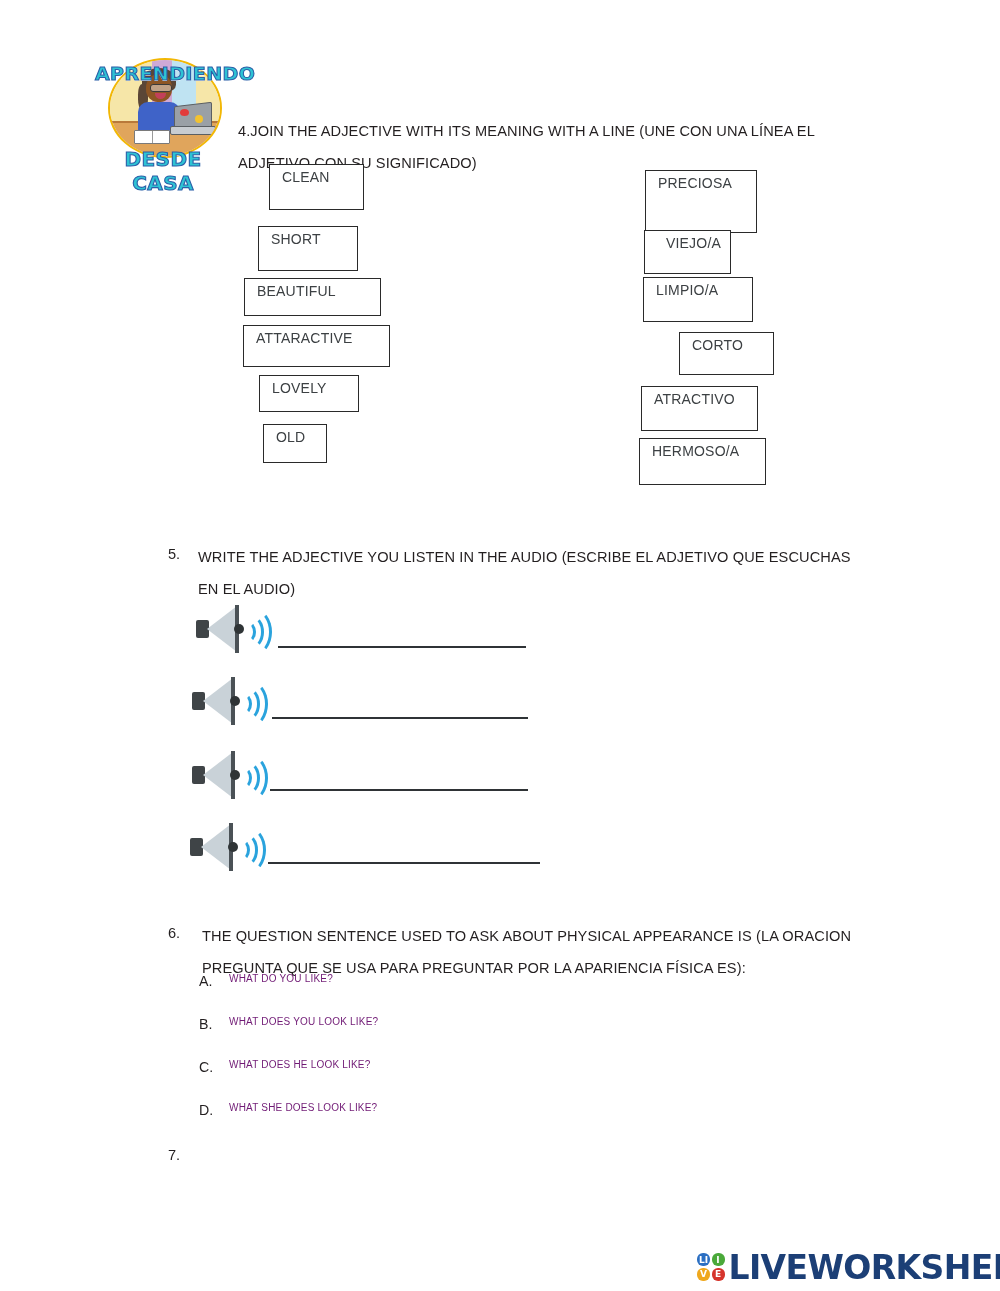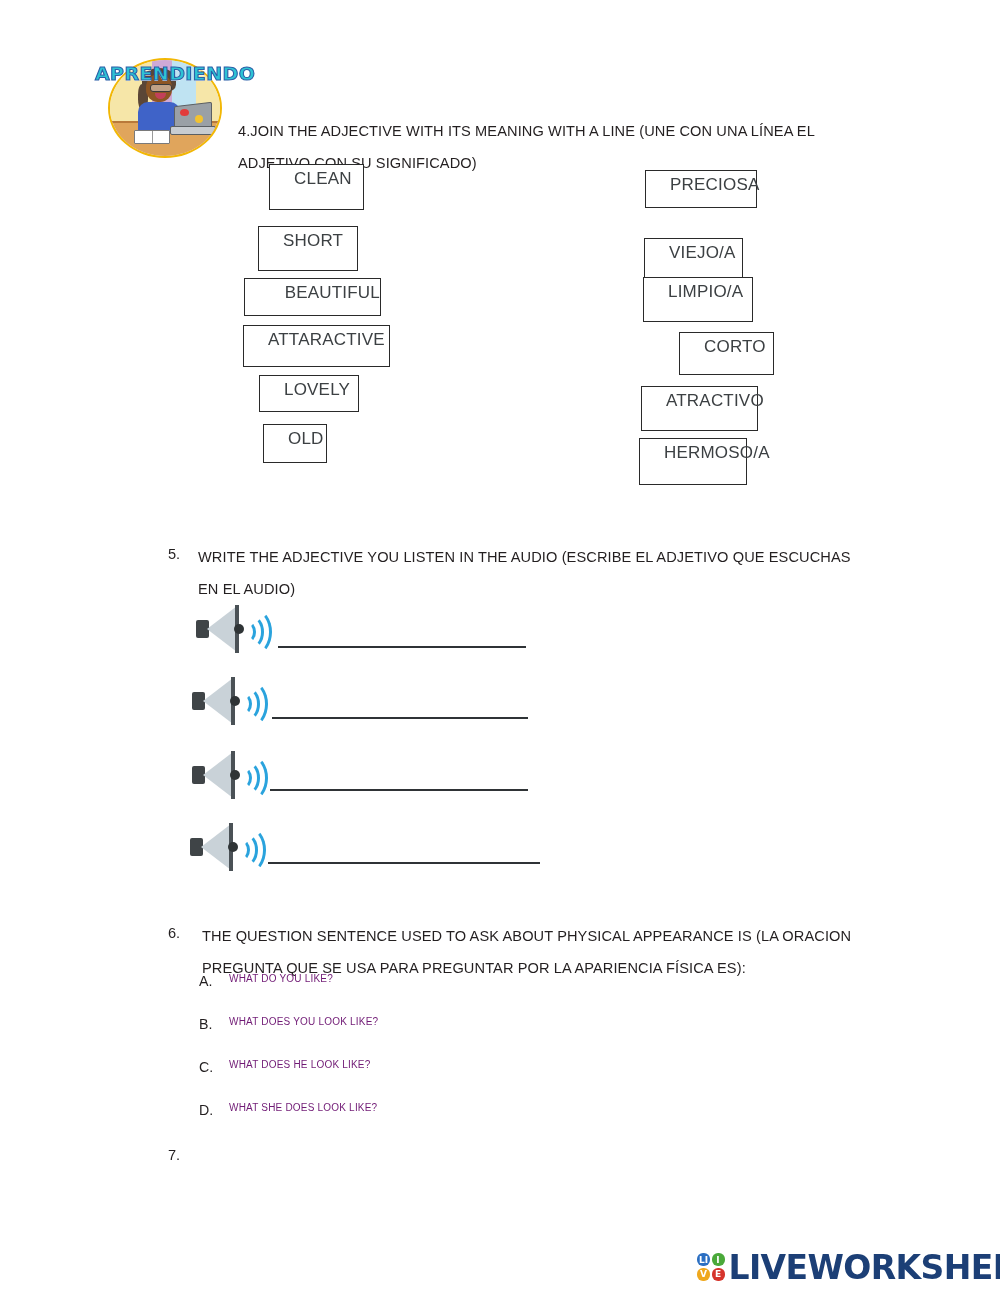--- a/index.html
+++ b/index.html
@@ -130,23 +130,23 @@
     top: 115px;
     width: 600px;
   }
 
   
   .match-box {
     position: absolute;
     border: 1.2px solid #2a2a2a;
     background: #ffffff;
     box-sizing: border-box;
-    font-size: 17px;
+    font-size: 14px;
     color: #3c4043;
-    padding: 4px 0 0 24px;
+    padding: 4px 0 0 12px;
     letter-spacing: 0.2px;
   }
 
   
   #q5-num { left: 168px; top: 541px; }
   #q5-heading { left: 198px; top: 541px; width: 660px; }
   .speaker {
     position: absolute;
     width: 68px;
     height: 50px;
@@ -244,39 +244,40 @@
     <div class="logo-glasses"></div>
     <div class="logo-smile"></div>
     <div class="logo-body"></div>
     <div class="logo-laptop-screen"></div>
     <div class="logo-dot-red"></div>
     <div class="logo-dot-yellow"></div>
     <div class="logo-laptop-base"></div>
     <div class="logo-book"></div>
   </div>
   <div class="logo-text" id="logo-text-top">APRENDIENDO</div>
+  <div class="logo-text" id="logo-text-bottom">DESDE CASA</div>
 </div>
 
 <div class="q-text" id="q4-heading">4.JOIN THE ADJECTIVE WITH ITS MEANING WITH A LINE (UNE CON UNA LÍNEA EL ADJETIVO CON SU SIGNIFICADO)</div>
 
 <div id="q4-left-column">
     <div class="match-box" style="left: 269px; top: 164px; width: 95px; height: 46px;">CLEAN</div>
     <div class="match-box" style="left: 258px; top: 226px; width: 100px; height: 45px;">SHORT</div>
-    <div class="match-box" style="left: 244px; top: 278px; width: 137px; height: 38px; text-align: right;">BEAUTIFUL</div>
+    <div class="match-box" style="left: 244px; top: 278px; width: 137px; height: 38px;">BEAUTIFUL</div>
     <div class="match-box" style="left: 243px; top: 325px; width: 147px; height: 42px;">ATTARACTIVE</div>
     <div class="match-box" style="left: 259px; top: 375px; width: 100px; height: 37px;">LOVELY</div>
     <div class="match-box" style="left: 263px; top: 424px; width: 64px; height: 39px;">OLD</div>
   </div>
 <div id="q4-right-column">
-    <div class="match-box" style="left: 645px; top: 170px; width: 112px; height: 38px;">PRECIOSA</div>
-    <div class="match-box" style="left: 644px; top: 238px; width: 99px; height: 44px;">VIEJO/A</div>
+    <div class="match-box" style="left: 645px; top: 170px; width: 112px; height: 63px;">PRECIOSA</div>
+    <div class="match-box" style="left: 644px; top: 230px; width: 87px; height: 44px; text-align: center;">VIEJO/A</div>
     <div class="match-box" style="left: 643px; top: 277px; width: 110px; height: 45px;">LIMPIO/A</div>
     <div class="match-box" style="left: 643px; top: 332px; width: 95px; height: 43px; margin-left: 36px;">CORTO</div>
     <div class="match-box" style="left: 641px; top: 386px; width: 117px; height: 45px;">ATRACTIVO</div>
-    <div class="match-box" style="left: 639px; top: 438px; width: 108px; height: 47px; text-align: right;">HERMOSO/A</div>
+    <div class="match-box" style="left: 639px; top: 438px; width: 127px; height: 47px;">HERMOSO/A</div>
   </div>
 
 <div class="q-num" id="q5-num">5.</div>
 <div class="q-text" id="q5-heading">WRITE THE ADJECTIVE YOU LISTEN IN THE AUDIO (ESCRIBE EL ADJETIVO QUE ESCUCHAS EN EL AUDIO)</div>
 <div id="q5-items">
     <div class="speaker" style="left: 194px; top: 604px;">
       <div class="sp-back"></div>
       <div class="sp-cone"></div>
       <div class="sp-edge"></div>
       <div class="sp-nub"></div>

